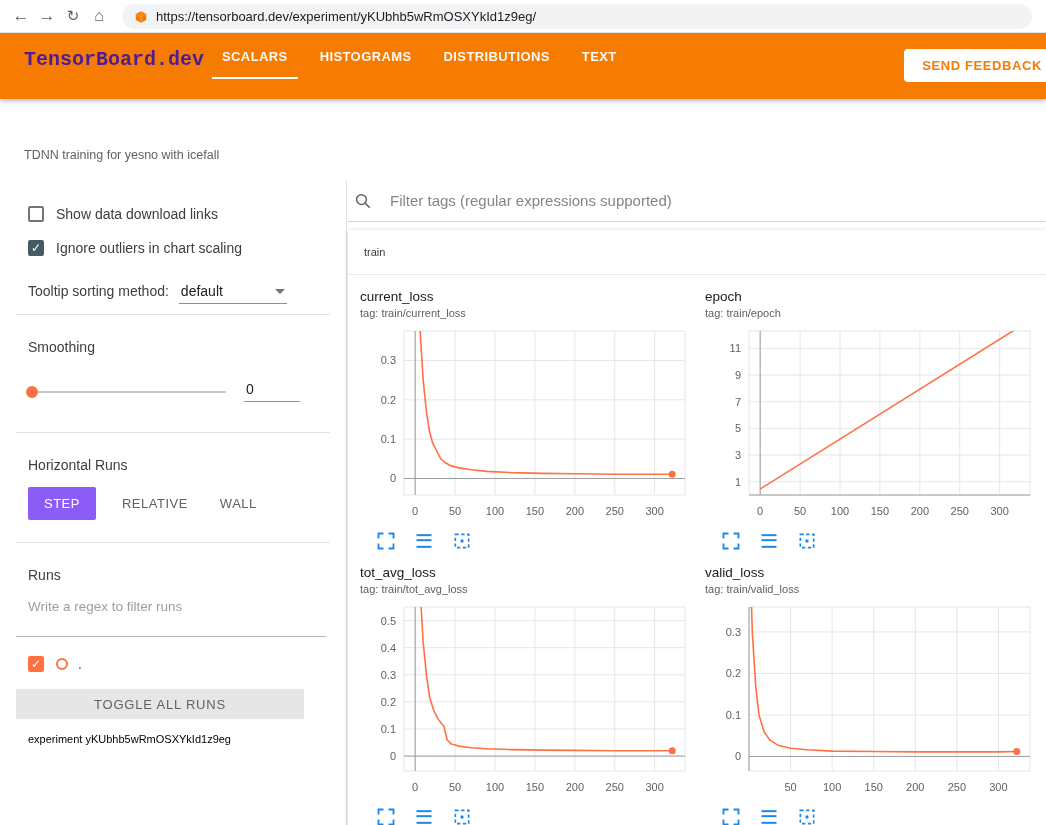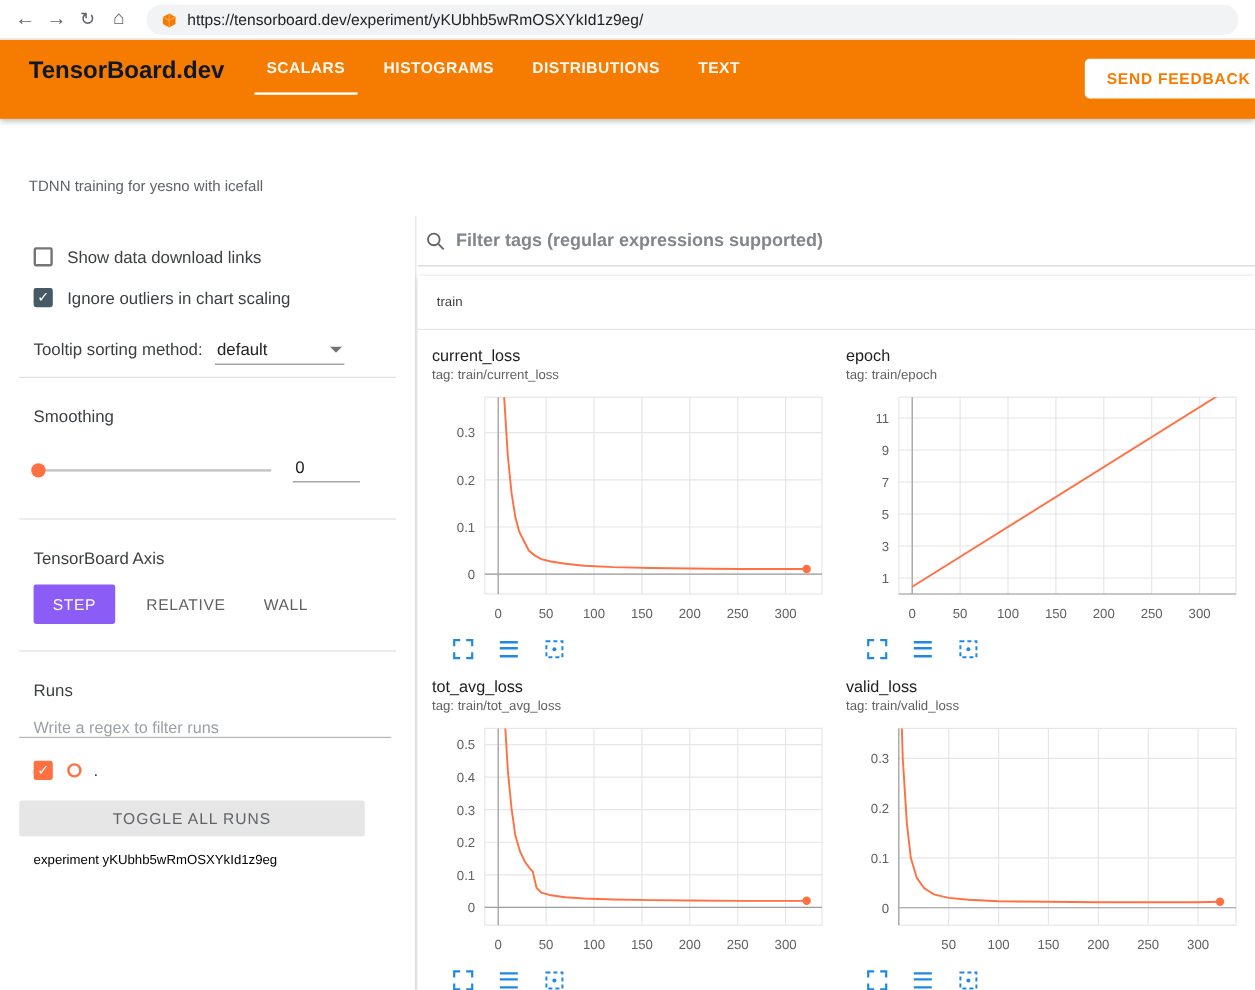--- a/index.html
+++ b/index.html
@@ -12,21 +12,21 @@
   .nav-ico { width:26px; text-align:center; font-size:17px; color:#5f6368; cursor:pointer; }
   .nav-ico.fwd { color:#5f6368; }
   .url-pill { position:absolute; left:122px; right:14px; top:4px; height:25px; background:#f1f3f4;
               border-radius:13px; display:flex; align-items:center; padding:0 12px; }
   .url-text { font-size:13px; color:#202124; margin-left:8px; white-space:nowrap; }
 
   
   .tb-header { position:absolute; top:33px; left:0; right:0; height:66px; background:#f57c00;
                box-shadow:0 2px 5px rgba(0,0,0,.28); z-index:20; }
   .tb-logo { position:absolute; left:24px; top:0; height:52px; display:flex; align-items:center;
-             color:#0f172a; font-size:20px; font-weight:bold; cursor:pointer; }
+             color:#4c1d95; font-size:20px; font-weight:bold; cursor:pointer;font-family:Liberation Mono, monospace; }
   .tb-nav { position:absolute; left:212px; top:0; height:46px; display:flex; align-items:stretch; gap:12px; }
   .tb-tab { position:relative; display:flex; align-items:center; padding:0 10px; color:rgba(255,255,255,.95);
             font-size:13px; font-weight:600; letter-spacing:.4px; cursor:pointer; }
   .tb-tab.active::after { content:""; position:absolute; left:0; right:0; bottom:0; height:2px; background:#fff; }
   .feedback-btn { position:absolute; right:-14px; top:16px; background:#fff; color:#f57c00;
                   font-size:13px; font-weight:bold; letter-spacing:.6px; padding:9px 18px;
                   border-radius:4px; border:none; cursor:pointer; white-space:nowrap; }
 
   
   .experiment-title { position:absolute; left:24px; top:148px; font-size:12.5px; color:#5f6368; }
@@ -49,34 +49,34 @@
   .section-label { margin-top:24px; color:#3c4043; }
   .slider-row { display:flex; align-items:center; margin-top:26px; }
   .slider-track { position:relative; width:198px; height:2px; background:#c4c4c4; cursor:pointer; }
   .slider-thumb { position:absolute; left:-2px; top:-5px; width:12px; height:12px; border-radius:50%;
                   background:#ff7043; cursor:pointer; }
   .slider-value { margin-left:18px; width:56px; border-bottom:1px solid #8f8f8f; padding:0 2px 4px 2px;
                   color:#212121; }
   .axis-btns { display:flex; align-items:center; margin-top:14px; }
   .axis-btn { font-size:13px; letter-spacing:.5px; color:#616161; padding:9px 16px; cursor:pointer; }
   .axis-btn.selected { background:#8b5cf6; color:#fff; border-radius:2px; margin-right:10px; }
-  .regex-input { margin-top:16px; border-bottom:1px solid #b5b5b5; padding:0 0 0 0;
+  .regex-input { margin-top:16px; border-bottom:1px solid #b5b5b5; padding:0 0 22px 0;
                  margin-left:-12px; margin-right:-8px; padding-left:12px;
                  font-size:13.5px; color:#9aa0a6; cursor:text; }
   .run-row { display:flex; align-items:center; margin-top:16px; height:22px; }
   .run-circle { width:12px; height:12px; border:2px solid #ff7043; border-radius:50%; margin-right:10px; }
   .toggle-runs { margin-top:14px; margin-left:-12px; width:288px; height:30px; background:#e6e6e6;
                  border:none; border-radius:2px; color:#5f6368; font-size:13px; letter-spacing:.8px;
                  cursor:pointer; font-family:"Liberation Sans", sans-serif; }
   .experiment-note { margin-top:14px; font-size:11px; color:#000000; }
 
   
   .filter-row { position:absolute; left:348px; right:0; top:180px; height:42px;
                 border-bottom:1px solid #d5d5d5; display:flex; align-items:center; padding-left:6px; }
-  .filter-placeholder { font-size:15px; color:#80868b; margin-left:8px;font-weight:bold; }
+  .filter-placeholder { font-size:15px; color:#80868b; margin-left:18px; }
   .tag-card { position:absolute; left:348px; right:0; top:230px; bottom:-4px; background:#fff;
               box-shadow:0 1px 4px rgba(0,0,0,.25); }
   .tag-card-header { height:45px; line-height:45px; padding-left:16px; font-size:11px; color:#3c4043;
                      border-bottom:1px solid #e8e8e8; cursor:pointer; }
   .charts-grid { display:grid; grid-template-columns:345px 345px; padding:14px 0 0 12px; }
   .chart-cell { width:345px; margin-bottom:14px; }
   .chart-title { font-size:13.5px; color:#212121; }
   .chart-tag { font-size:11px; color:#616161; margin-top:3px; }
   .plot { margin-top:6px; display:block; }
   .chart-toolbar { display:flex; gap:18px; margin:4px 0 0 16px; }
@@ -137,21 +137,21 @@
   <div class="section-label">Smoothing</div>
   <div class="slider-row">
     <div class="slider-track">
       <div class="slider-thumb"></div>
     </div>
     <div class="slider-value">0</div>
   </div>
 
   <hr class="side-divider" style="margin-top:30px;">
 
-  <div class="section-label">TensorBoard Axis</div>
+  <div class="section-label">Horizontal Runs</div>
   <div class="axis-btns">
     <span class="axis-btn selected">STEP</span>
     <span class="axis-btn">RELATIVE</span>
     <span class="axis-btn">WALL</span>
   </div>
 
   <hr class="side-divider" style="margin-top:22px;">
 
   <div class="section-label" style="">Runs</div>
   <div class="regex-input">Write a regex to filter runs</div>

